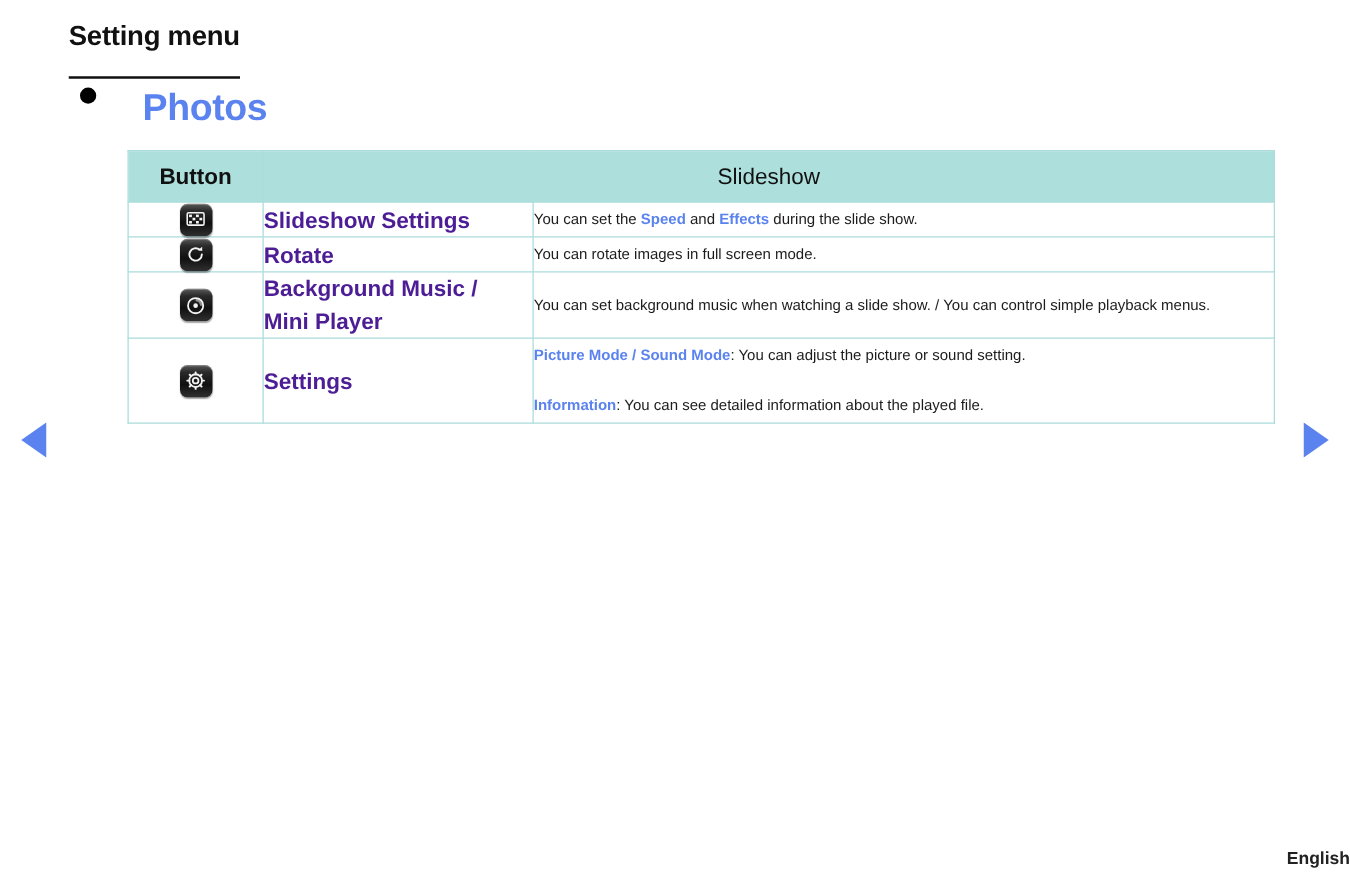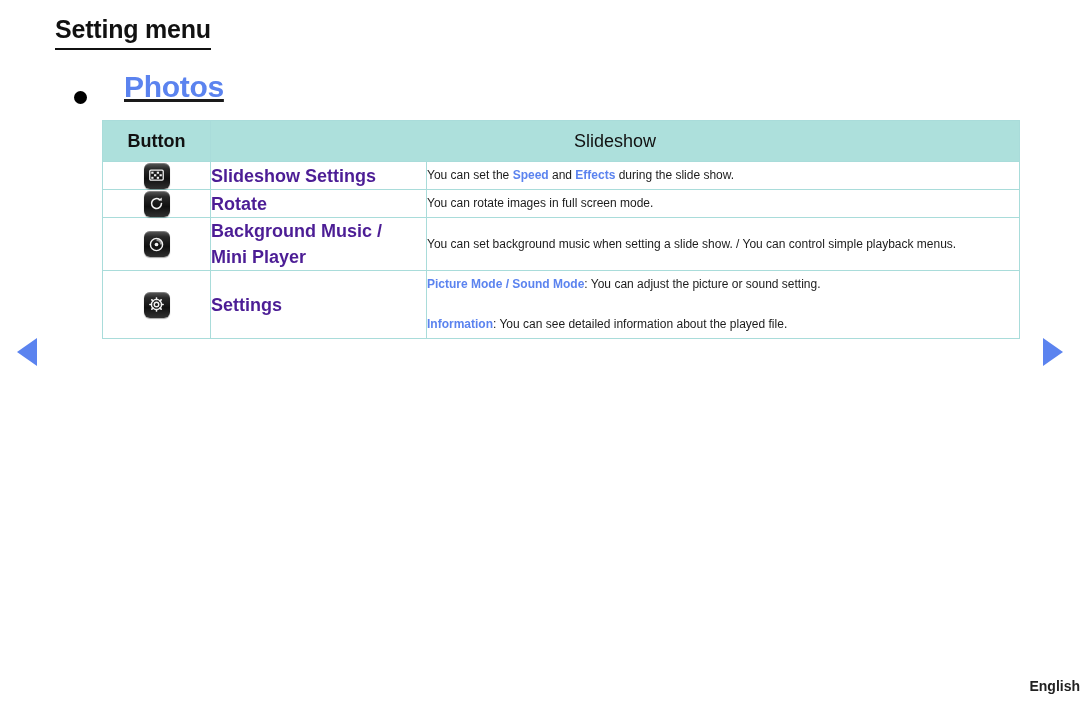--- a/index.html
+++ b/index.html
@@ -14,37 +14,36 @@
     font-family: "Liberation Sans", sans-serif;
     color: #1a1a1a;
     overflow: hidden;
   }
 
   
   #page-title {
     position: absolute;
     left: 55px;
     top: 14px;
-    font-size: 25px;
+    font-size: 22px;
     font-weight: bold;
     color: #111111;
     letter-spacing: -0.2px;
-    padding-bottom: 4px;
+    padding-bottom: 17px;
     border-bottom: 2px solid #111111;
     line-height: 30px;
   }
 
   
   #section-heading {
     position: absolute;
-    left: 74px;
+    left: 64px;
     top: 70px;
     display: flex;
-    align-items: flex-end;
-    text-decoration: underline;
+    align-items: flex-start;
   }
   #section-heading .bullet {
     width: 13px;
     height: 13px;
     border-radius: 50%;
     background: #000000;
     display: inline-block;
     margin-right: 37px;
     flex: none;
   }
@@ -203,21 +202,21 @@
       <tr>
         <td class="cell-icon"><span class="dev-icon">
             <svg width="17" height="17" viewBox="0 0 24 24">
               <circle cx="12" cy="12" r="8.6" fill="none" stroke="#f2f2f2" stroke-width="2"></circle>
               <circle cx="12" cy="12" r="2.6" fill="#f2f2f2"></circle>
               <path d="M12 3.4 A8.6 8.6 0 0 1 20.6 12 L17 12 A5 5 0 0 0 12 7 Z" fill="#f2f2f2" opacity="0.55"></path>
             </svg>
           </span></td>
         <td class="cell-name">Background Music /<br>Mini Player</td>
         <td class="cell-op">
-          <p><span>You can set background music when setting a slide show. / You can control simple playback menus.</span></p>
+          <p><span>You can set background music when watching a slide show. / You can control simple playback menus.</span></p>
         </td>
       </tr>
       <tr>
         <td class="cell-icon"><span class="dev-icon">
             <svg width="17" height="17" viewBox="0 0 24 24">
               <circle cx="12" cy="12" r="3.2" fill="none" stroke="#f2f2f2" stroke-width="2"></circle>
               <rect x="10.9" y="1.6" width="2.2" height="4.4" rx="0.7" fill="#f2f2f2" transform="rotate(0 12 12)"></rect>
               <rect x="10.9" y="1.6" width="2.2" height="4.4" rx="0.7" fill="#f2f2f2" transform="rotate(45 12 12)"></rect>
               <rect x="10.9" y="1.6" width="2.2" height="4.4" rx="0.7" fill="#f2f2f2" transform="rotate(90 12 12)"></rect>
               <rect x="10.9" y="1.6" width="2.2" height="4.4" rx="0.7" fill="#f2f2f2" transform="rotate(135 12 12)"></rect>

